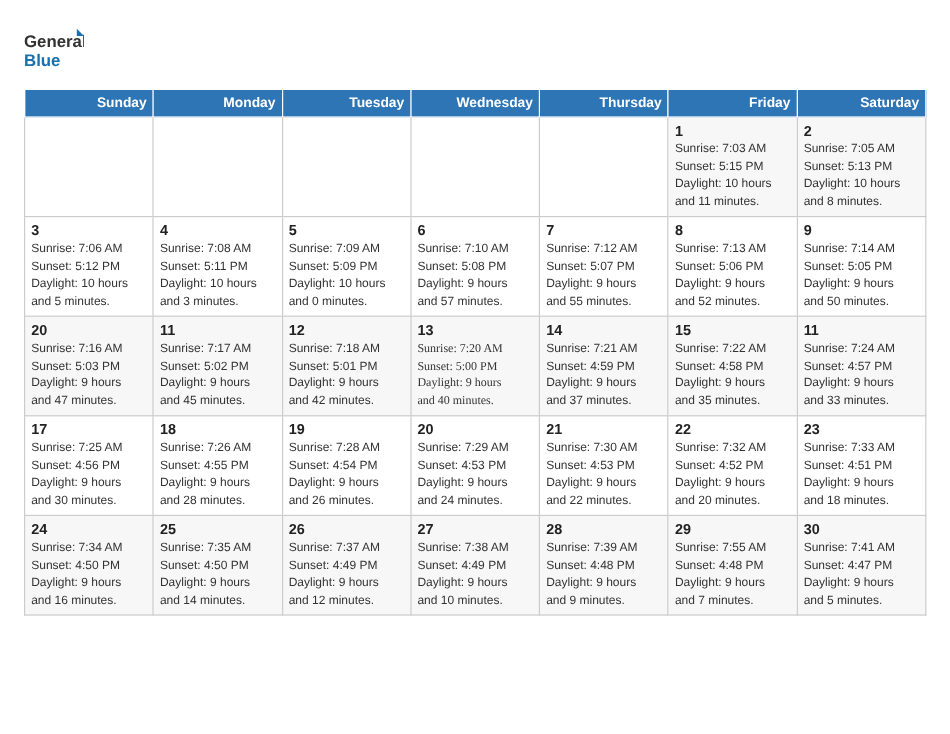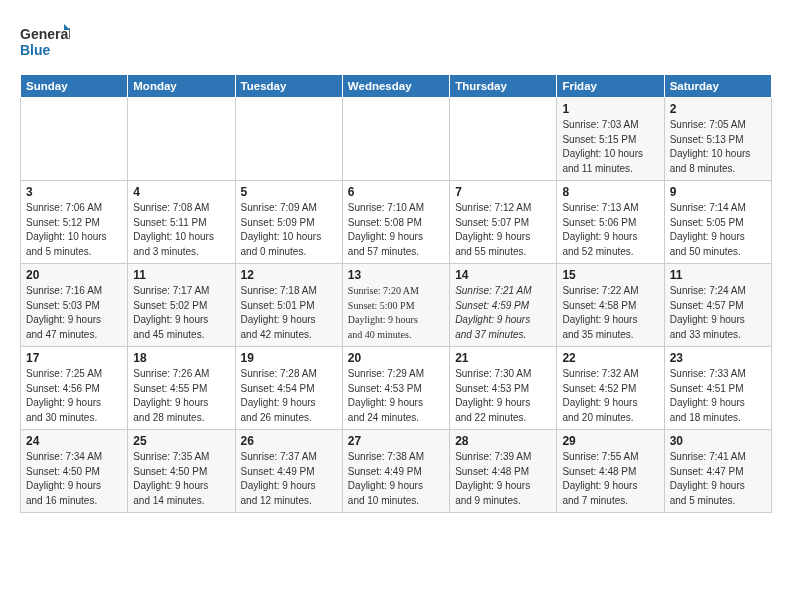--- a/index.html
+++ b/index.html
@@ -44,21 +44,21 @@
       font-size: 10.5px;
     }
     thead tr {
       background-color: #2e75b6;
     }
     thead th {
       color: #fff;
       font-weight: bold;
       font-size: 11.5px;
       padding: 5px 5px;
-      text-align: left;
+      text-align: right;
       border: 1px solid #fff;
     }
     tbody tr {
       vertical-align: top;
     }
     tbody td {
       border: 1px solid #ccc;
       padding: 4px 5px;
       height: 80px;
       vertical-align: top;
@@ -211,21 +211,21 @@
           </td>
           <td>
             <span class="day-num">13</span>
             <div class="day-info" style="white-space: pre-line; font-family: Liberation Serif, serif;">Sunrise: 7:20 AM
 Sunset: 5:00 PM
 Daylight: 9 hours
 and 40 minutes.</div>
           </td>
           <td>
             <span class="day-num">14</span>
-            <div class="day-info" style="white-space: pre-line; font-style: italic;">Sunrise: 7:21 AM
+            <div class="day-info" style="white-space: pre-line;">Sunrise: 7:21 AM
 Sunset: 4:59 PM
 Daylight: 9 hours
 and 37 minutes.</div>
           </td>
           <td>
             <span class="day-num">15</span>
             <div class="day-info" style="white-space: pre-line;">Sunrise: 7:22 AM
 Sunset: 4:58 PM
 Daylight: 9 hours
 and 35 minutes.</div>

